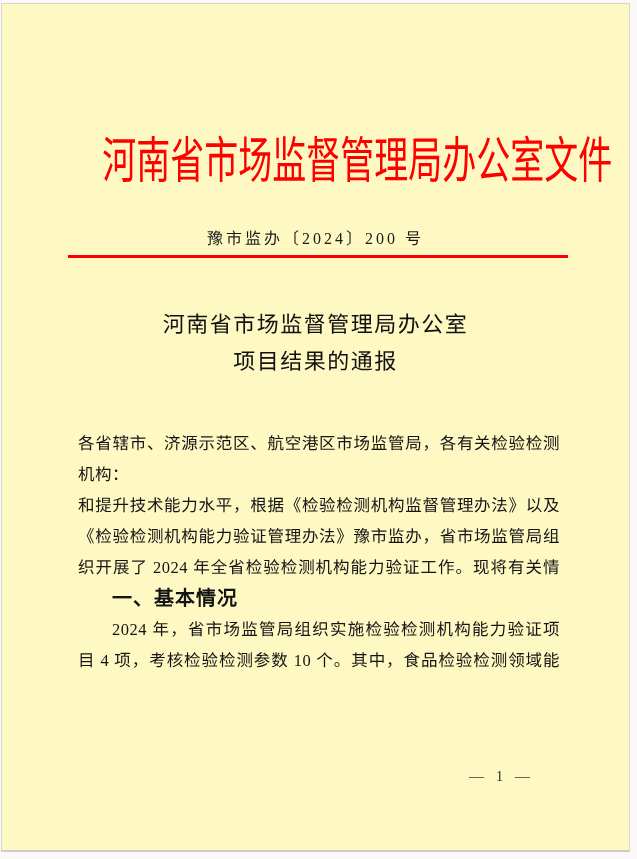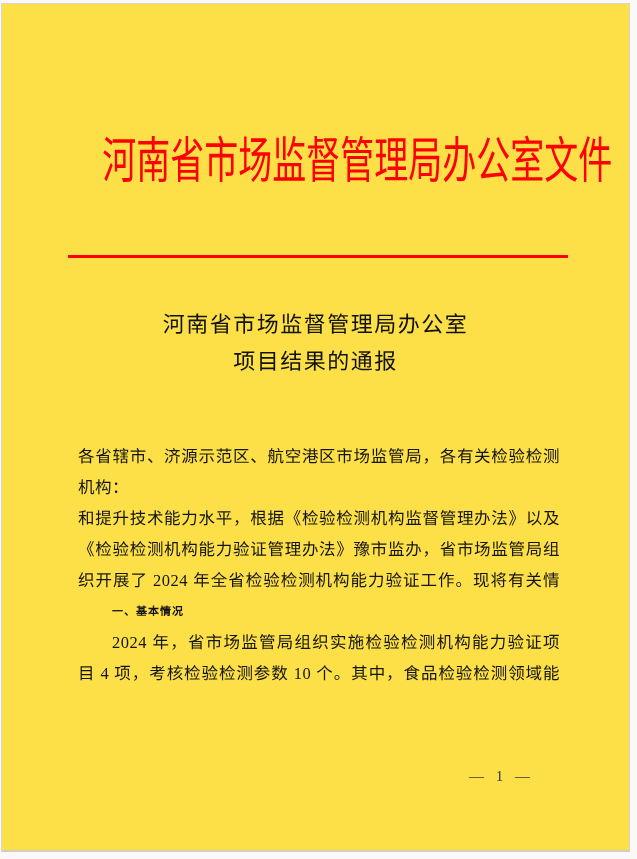--- a/index.html
+++ b/index.html
@@ -10,21 +10,21 @@
     background: #faf9f7;
     overflow: hidden;
     font-family: "Liberation Serif", "DejaVu Serif", serif;
   }
   .page {
     position: absolute;
     top: 3px;
     left: 1px;
     width: 629px;
     height: 849px;
-    background: #fde047;
+    background: #fef9c3;
     border: 1px solid #d8d5d1;
     border-bottom: 2px solid #cfccc8;
     box-sizing: border-box;
     padding-left: 30px;
   }
   .banner {
     position: absolute;
     top: 126px;
     left: 0;
     width: 100%;
@@ -61,61 +61,62 @@
     left: 0;
     width: 100%;
     text-align: center;
     font-size: 22px;
     line-height: 37px;
     letter-spacing: 1.5px;
     color: #111;
   }
   .body-text {
     position: absolute;
-    top: 437px;
+    top: 424px;
     left: 76px;
     width: 482px;
     font-size: 16.5px;
     color: #141414;
   }
   .line {
     line-height: 31px;
     height: 31px;
     letter-spacing: 0.5px;
     white-space: nowrap;
   }
   .j {
     white-space: normal;
     text-align: justify;
     text-align-last: justify;
   }
   .ind { padding-left: 34px; }
   .heading {
     font-family: "Liberation Sans", "DejaVu Sans", sans-serif;
     font-weight: 700;
-    font-size: 11px;
+    font-size: 20px;
     letter-spacing: 1px;
   }
   .pagenum {
     position: absolute;
     top: 764px;
     right: 95px;
     font-size: 15px;
     letter-spacing: 4px;
     color: #333;
     white-space: nowrap;
   }
 </style>
 </head>
 <body>
 
 <div class="page">
 
   <div class="banner">河南省市场监督管理局办公室文件</div>
 
+  <div class="docnum">豫市监办〔2024〕200 号</div>
 
   <div class="redline"></div>
 
   <div class="title">
     <div>河南省市场监督管理局办公室</div>
     <div>项目结果的通报</div>
   </div>
 
   <div class="body-text">
     <div class="line j">各省辖市、济源示范区、航空港区市场监管局，各有关检验检测</div>

